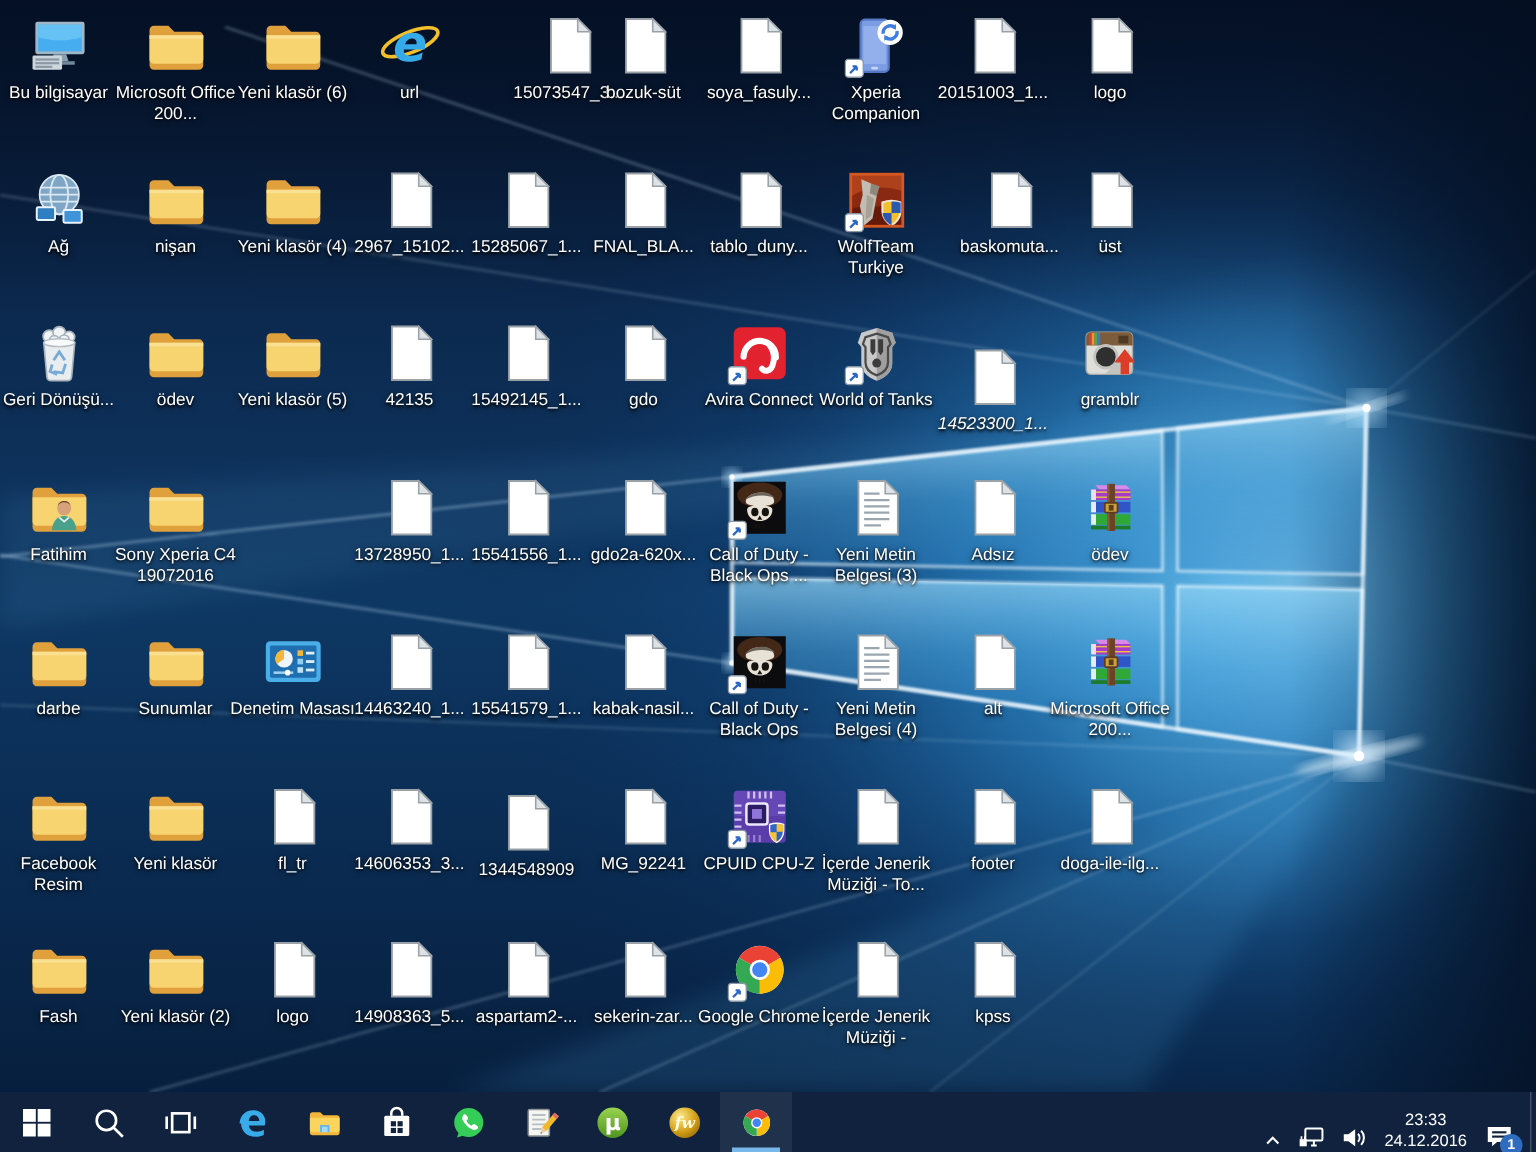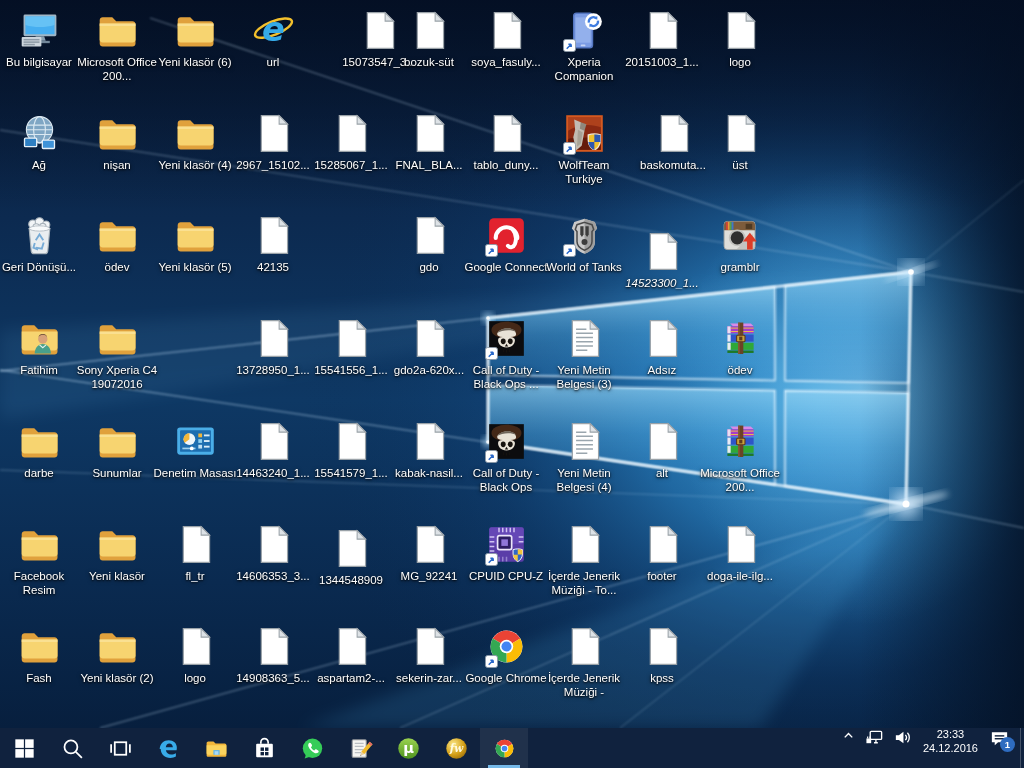--- a/index.html
+++ b/index.html
@@ -14,21 +14,21 @@
   .sc{position:absolute;left:1px;bottom:1px;width:13px;height:13px;}
   .sc svg{width:13px;height:13px;display:block;}
   .lbl{margin:3px -4px 0;font-size:11.5px;line-height:13.5px;color:#fff;text-align:center;
     text-shadow:0 1px 2px rgba(0,0,0,.95),0 1px 4px rgba(0,0,0,.7);word-wrap:break-word;}
   .taskbar{position:absolute;left:0;right:0;bottom:0;height:40px;background:#10223e;
     display:flex;align-items:stretch;z-index:5;}
   .tb-btn{position:relative;width:48px;display:flex;align-items:center;justify-content:center;}
   .tb-btn svg{width:25px;height:25px;display:block;}
   .tb-btn.active{background:rgba(255,255,255,.07);}
   .tb-btn.active::after{content:"";position:absolute;bottom:0;left:8px;right:8px;height:3px;background:#76b9e8;}
-  .tray{margin-left:auto;display:flex;align-items:flex-start;gap:9px;padding:0 10px 0 6px;border-right:1px solid rgba(255,255,255,.22);margin-right:3px;}
+  .tray{margin-left:auto;display:flex;align-items:flex-end;gap:9px;padding:0 10px 0 6px;border-right:1px solid rgba(255,255,255,.22);margin-right:3px;}
   .ti{display:flex;align-items:center;}
   .ti svg{display:block;}
   .clock{color:#fff;font-size:11px;line-height:13.5px;text-align:center;padding:0 2px;}
   .action{position:relative;display:flex;align-items:center;}
   .badge{position:absolute;right:-5px;bottom:-3px;width:15px;height:15px;border-radius:50%;
     background:#2e6cc0;color:#fff;font-size:9.5px;font-weight:bold;
     display:flex;align-items:center;justify-content:center;}
 </style>
 </head>
 <body>
@@ -440,20 +440,29 @@
         </div>
         <div class="cell" style="left: 313px; top: 111px;">
           <div class="ic">
             <svg viewBox="0 0 48 48">
               <path d="M11 5h19l9 9v29H11z" fill="#fff" stroke="#9aa2a8" stroke-width="1.3"></path>
               <path d="M30 5l9 9h-9z" fill="#dde2e6" stroke="#9aa2a8" stroke-width="1.1"></path>
             </svg>
           </div>
           <div class="lbl">15285067_1...</div>
         </div>
+        <div class="cell" style="left: 313px; top: 213px;">
+          <div class="ic">
+            <svg viewBox="0 0 48 48">
+              <path d="M11 5h19l9 9v29H11z" fill="#fff" stroke="#9aa2a8" stroke-width="1.3"></path>
+              <path d="M30 5l9 9h-9z" fill="#dde2e6" stroke="#9aa2a8" stroke-width="1.1"></path>
+            </svg>
+          </div>
+          <div class="lbl">15492145_1...</div>
+        </div>
         <div class="cell" style="left: 313px; top: 316px;">
           <div class="ic">
             <svg viewBox="0 0 48 48">
               <path d="M11 5h19l9 9v29H11z" fill="#fff" stroke="#9aa2a8" stroke-width="1.3"></path>
               <path d="M30 5l9 9h-9z" fill="#dde2e6" stroke="#9aa2a8" stroke-width="1.1"></path>
             </svg>
           </div>
           <div class="lbl">15541556_1...</div>
         </div>
         <div class="cell" style="left: 313px; top: 419px;">
@@ -571,21 +580,21 @@
               <path d="M12.5 26.5a11.5 11.5 0 0 1 23 .5" fill="none" stroke="#fff" stroke-width="4.4" stroke-linecap="round"></path>
               <path d="M30.5 17.5c3.5 4.5 4.5 10 2.5 15.5-1.5 3.8-5.5 4.5-7.5 2" fill="none" stroke="#fff" stroke-width="4.2" stroke-linecap="round"></path>
             </svg>
             <span class="sc">
               <svg viewBox="0 0 14 14">
                 <rect x="0.5" y="0.5" width="13" height="13" rx="2.5" fill="#fff" stroke="#8a98a6"></rect>
                 <path d="M4 10.5L8.8 5.7M8.8 5.7H5.8M8.8 5.7v3" stroke="#2867c8" stroke-width="1.6" fill="none"></path>
               </svg>
             </span>
           </div>
-          <div class="lbl">Google Connect</div>
+          <div class="lbl">Avira Connect</div>
         </div>
         <div class="cell" style="left: 468px; top: 316px;">
           <div class="ic">
             <svg viewBox="0 0 48 48">
               <rect x="5.5" y="5.5" width="37" height="37" fill="#0c0c0e"></rect>
               <ellipse cx="24" cy="15" rx="16" ry="9" fill="#c66a2e" opacity=".3"></ellipse>
               <path d="M14 19c2-7 18-8 20-1 1 3-1 4-6 4.5 3 .5 5 1 5 3 0 4-3 8-9 8s-9-4-9-8c0-2 2-2.7 5-3-4-.5-6-1-6-3.5z" fill="#e8e2d6"></path>
               <g fill="#17130f">
                 <ellipse cx="20.5" cy="27" rx="2.6" ry="3"></ellipse>
                 <ellipse cx="28" cy="27" rx="2.6" ry="3"></ellipse>

